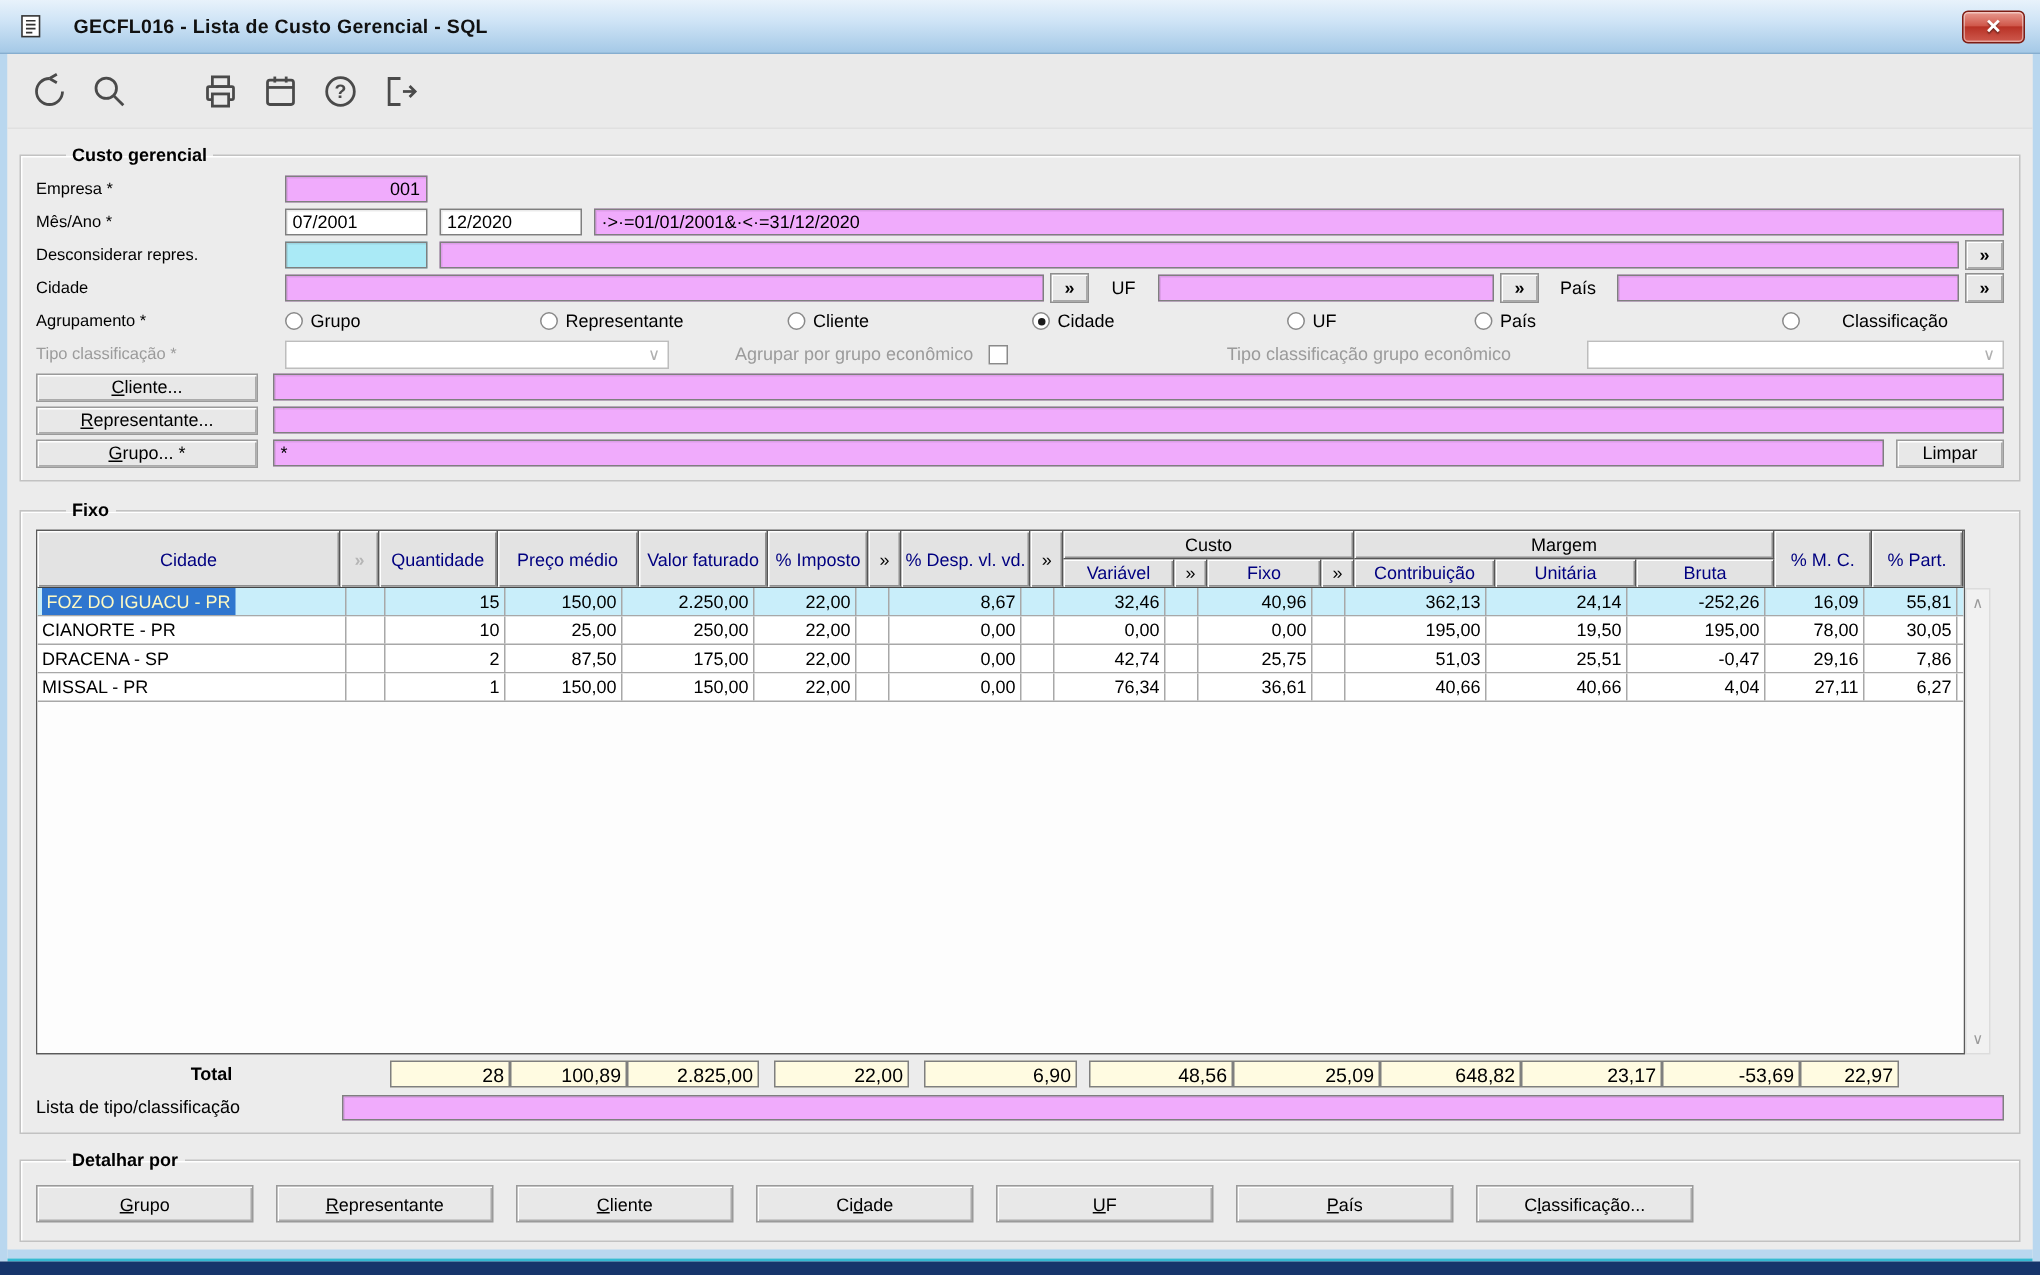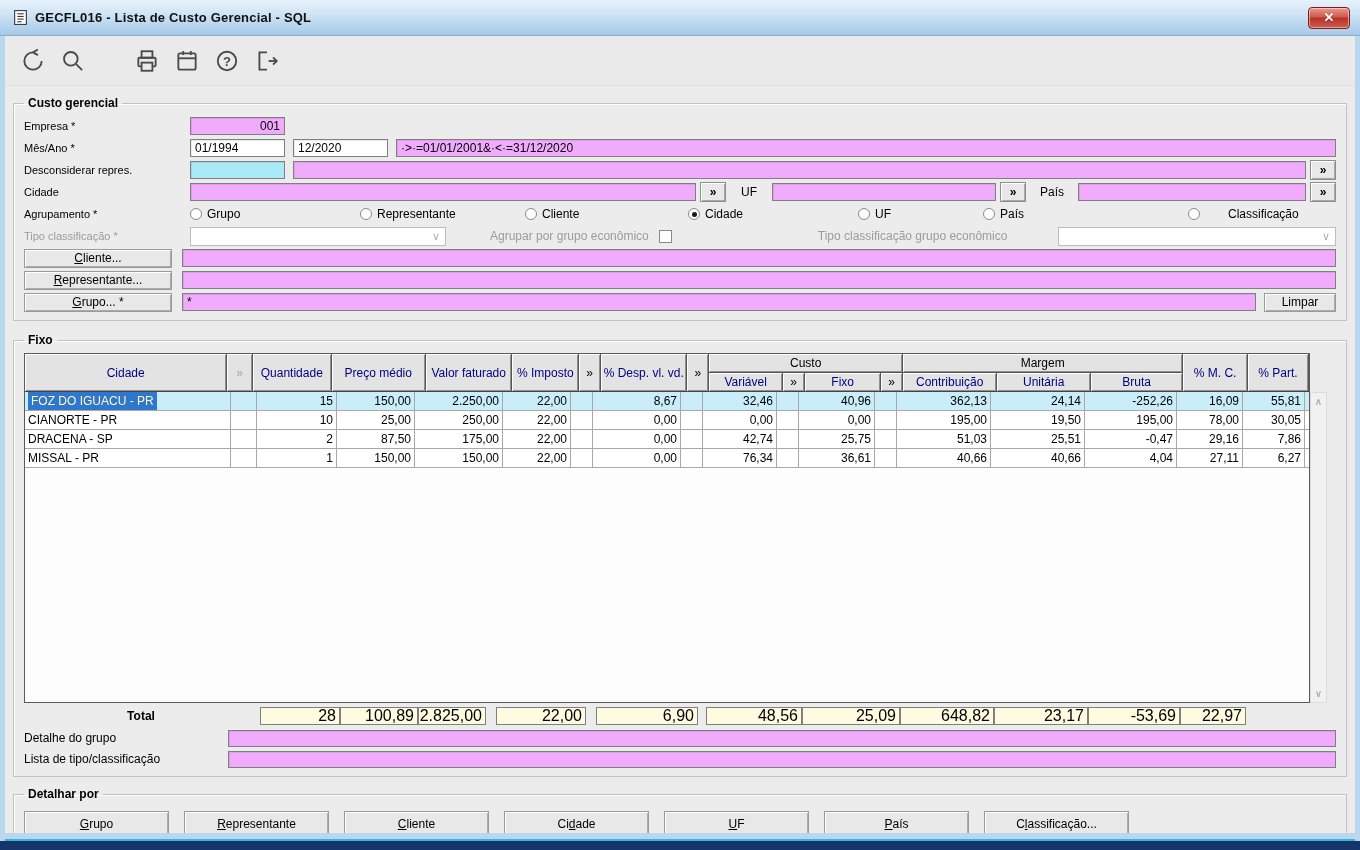--- a/index.html
+++ b/index.html
@@ -1,41 +1,41 @@
 <!DOCTYPE html>
 <html><head>
 <meta charset="utf-8">
 <style>
   * { margin:0; padding:0; box-sizing:border-box; }
   html,body { width:1360px; height:850px; overflow:hidden; font-family:"Liberation Sans",sans-serif; }
   .window { position:relative; width:1360px; height:850px; background:#b9d7ef; }
 
   
   .titlebar { height:36px; background:linear-gradient(#e8f2fb 0%, #cfe4f6 40%, #a5c9e7 100%);
-    display:flex; align-items:center; padding:0 10px 0 12px; border-bottom:1px solid #86aed0; }
+    display:flex; align-items:center; padding:0 10px 0 12px; border-bottom:1px solid #86aed0;gap:14px; }
   .title-icon { width:17px; height:17px; margin-right:6px; display:inline-flex; }
   .title-text { font-size:13px; font-weight:bold; color:#111; letter-spacing:.2px; }
   .close-btn { margin-left:auto; width:42px; height:22px; border-radius:4px;
     background:linear-gradient(#e89a90 0%, #d0594c 45%, #b83226 50%, #cf5a4e 100%);
     border:1px solid #7e1d14; box-shadow:inset 0 0 0 1px rgba(255,255,255,.45);
     color:#fff; font-size:13px; font-weight:bold; display:flex; align-items:center; justify-content:center;
     text-shadow:0 1px 1px rgba(0,0,0,.4); cursor:default; }
 
   
   .mainarea { background:#ececec; border-left:5px solid #b9d7ef; border-right:5px solid #b9d7ef; }
   .toolbar { height:50px; background:#eaeaea; display:flex; align-items:center; padding-left:14px; gap:12px;
     border-bottom:1px solid #e0e0e0; }
   .tbtn { width:28px; height:28px; display:flex; align-items:center; justify-content:center; }
   .tbtn svg { stroke:#4a4a4a; fill:none; stroke-width:1.7; }
   .tb-gap { width:22px; }
 
   
   .client { height:747px; padding:10px 8px 0 8px; background:#ececec; overflow:hidden; }
   fieldset { border:1px solid #c2c2c2; box-shadow:inset 1px 1px 0 #ffffff; padding:4px 10px 6px 10px; }
-  legend { font-size:12px; font-weight:bold; color:#000; padding:0 4px; margin-left:0; }
+  legend { font-size:12px; font-weight:bold; color:#000; padding:0 4px; margin-left:20px; }
 
   .frow { display:flex; align-items:center; margin:2px 0; height:20px; }
   .flabel { width:166px; font-size:11px; color:#000; flex:0 0 166px; }
   .flabel.dis, .dislabel { color:#9b9b9b; }
   .fld { height:18px; border:1px solid #7f7f7f; background:#fff; font-size:12px; padding:0 4px;
     display:flex; align-items:center; box-shadow:inset 1px 1px 0 rgba(0,0,0,.08); }
   .fld.ro { background:#f0abfc; }
   .fld.cyan { background:#aaeaf6; }
   .fld.right { justify-content:flex-end; }
   .grow { flex:1 1 auto; }
@@ -77,21 +77,21 @@
   .bcell.num { justify-content:flex-end; }
   .sel-city { background:#2f76cf; color:#fef9c3; padding:4px 3px; }
   .vscroll-col { display:flex; flex-direction:column; width:17px; }
   .vscroll-spacer { height:39px; }
   .vscroll { flex:1; background:#f1f1f1; border:1px solid #dcdcdc; display:flex; flex-direction:column;
     justify-content:space-between; align-items:center; color:#9a9a9a; font-size:10px; padding:3px 0; }
 
   
   .total-row { display:flex; align-items:center; margin-top:3px; height:20px; }
   .total-label { width:234px; flex:0 0 234px; text-align:center; font-size:12px; font-weight:bold; }
-  .tbox { height:18px; background:#fffbe1; border:1px solid #7f7f7f; font-size:16px;
+  .tbox { height:18px; background:#fffbe1; border:1px solid #7f7f7f; font-size:13px;
     display:flex; align-items:center; justify-content:flex-end; padding:0 3px; }
   .foot-row { display:flex; align-items:center; margin-top:3px; height:18px; }
   .foot-label { width:204px; flex:0 0 204px; font-size:12px; }
 
   
   .det-fieldset { margin-top:10px; padding:10px 10px 12px 10px; }
   .det-row { display:flex; gap:15px; }
   .det-btn { width:145px; height:25px; }
 
   
@@ -172,21 +172,21 @@
       <fieldset>
         <legend>Custo gerencial</legend>
 
         <div class="frow">
           <span class="flabel">Empresa *</span>
           <div class="fld ro right" style="width:95px;">001</div>
         </div>
 
         <div class="frow">
           <span class="flabel">Mês/Ano *</span>
-          <div class="fld" style="width:95px;">01/1994</div>
+          <div class="fld" style="width:95px;">07/2001</div>
           <div style="width:8px;"></div>
           <div class="fld" style="width:95px;">12/2020</div>
           <div style="width:8px;"></div>
           <div class="fld ro grow">·&gt;·=01/01/2001&amp;·&lt;·=31/12/2020</div>
         </div>
 
         <div class="frow">
           <span class="flabel">Desconsiderar repres.</span>
           <div class="fld cyan" style="width:95px;"></div>
           <div style="width:8px;"></div>
@@ -398,40 +398,36 @@
             </div>
           </div>
         </div>
 
         <div class="total-row">
           <span class="total-label">Total</span>
           <div id="total-boxes" style="display:flex; align-items:center;">
               <div style="width: 2px;"></div>
               <div class="tbox" style="width: 80px;">28</div>
               <div class="tbox" style="width: 78px;">100,89</div>
-              <div class="tbox" style="width: 68px;">2.825,00</div>
+              <div class="tbox" style="width: 88px;">2.825,00</div>
               <div style="width: 10px;"></div>
               <div class="tbox" style="width: 90px;">22,00</div>
               <div style="width: 10px;"></div>
               <div class="tbox" style="width: 102px;">6,90</div>
               <div style="width: 8px;"></div>
               <div class="tbox" style="width: 96px;">48,56</div>
               <div class="tbox" style="width: 98px;">25,09</div>
               <div class="tbox" style="width: 94px;">648,82</div>
               <div class="tbox" style="width: 94px;">23,17</div>
               <div class="tbox" style="width: 92px;">-53,69</div>
               <div class="tbox" style="width: 66px;">22,97</div>
             </div>
         </div>
 
         <div class="foot-row">
-          <span class="foot-label">Detalhe do grupo</span>
-          <div class="fld ro grow" style="height:17px;"></div>
-        </div>
-        <div class="foot-row">
           <span class="foot-label">Lista de tipo/classificação</span>
           <div class="fld ro grow" style="height:17px;"></div>
         </div>
       </fieldset>
 
       <fieldset class="det-fieldset">
         <legend>Detalhar por</legend>
         <div class="det-row" id="detalhar-buttons">
             <button class="push det-btn"><u>G</u>rupo</button>
             <button class="push det-btn"><u>R</u>epresentante</button>

